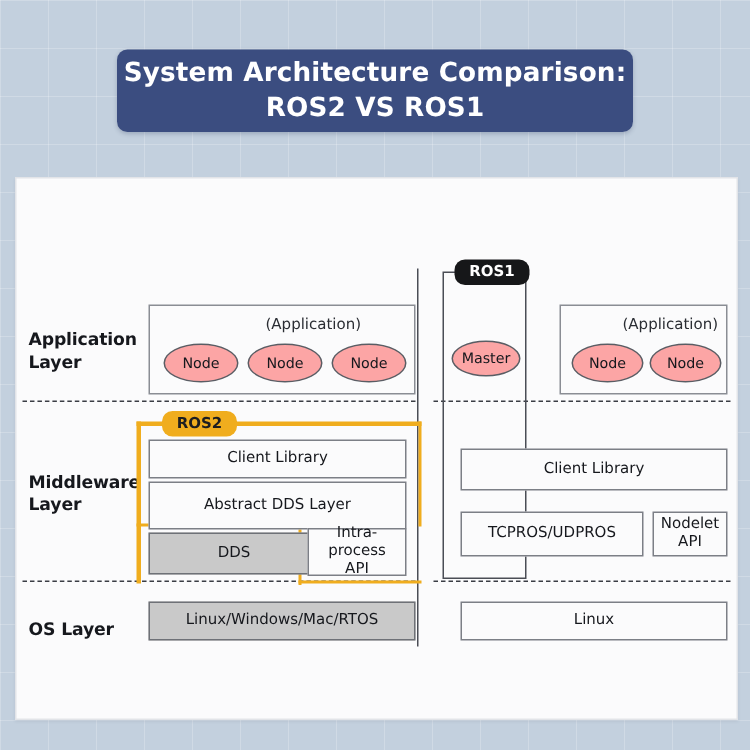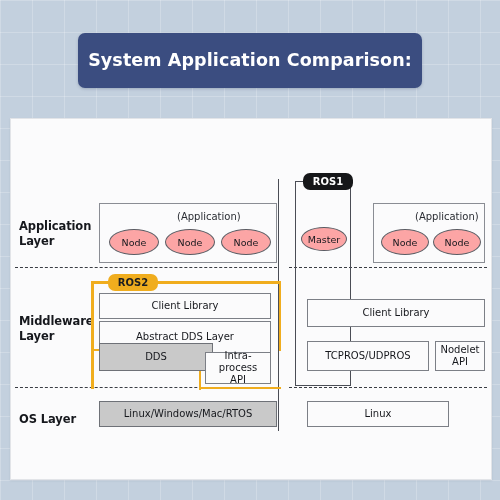--- a/index.html
+++ b/index.html
@@ -90,21 +90,22 @@
     position:absolute;box-sizing:border-box;
     border:1.5px solid #4a4d55;background:transparent;
   }
 </style>
 </head>
 <body>
 
 <div id="bg-grid"></div>
 
 <div id="title-banner">
-  <div class="tline">System Application Comparison:</div>
+  <div class="tline">System Architecture Comparison:</div>
+  <div class="tline">ROS2 VS ROS1</div>
 </div>
 
 <div id="card">
 
   <div class="row-label" style="left:8px;top:100px;">
     <div>Application</div>
     <div>Layer</div>
   </div>
 
   <div class="row-label" style="left:8px;top:195px;">
@@ -142,21 +143,21 @@
   <div class="badge" id="ros2-badge" style="left:97px;top:155px;width:50px;height:17px;">
     <span>ROS2</span>
   </div>
 
   <div class="box" style="left:88px;top:174px;width:172px;height:26px;z-index:5;">
     <span>Client Library</span>
   </div>
   <div class="box" style="left:88px;top:202px;width:172px;height:32px;z-index:5;">
     <span>Abstract DDS Layer</span>
   </div>
-  <div class="box gray" style="left:88px;top:224px;width:114px;height:28px;z-index:5;">
+  <div class="box gray" style="left:88px;top:236px;width:114px;height:28px;z-index:5;">
     <span>DDS</span>
   </div>
   <div class="box" style="left:194px;top:233px;width:66px;height:32px;z-index:5;flex-direction:column;">
     <span>Intra-process</span>
     <span>API</span>
   </div>
 
   <div class="box gray" style="left:88px;top:282px;width:178px;height:26px;">
     <span>Linux/Windows/Mac/RTOS</span>
   </div>
@@ -186,17 +187,17 @@
     <span>Client Library</span>
   </div>
   <div class="box" style="left:296px;top:222px;width:122px;height:30px;">
     <span>TCPROS/UDPROS</span>
   </div>
   <div class="box" style="left:424px;top:222px;width:50px;height:30px;flex-direction:column;">
     <span>Nodelet</span>
     <span>API</span>
   </div>
 
-  <div class="box" style="left:296px;top:282px;width:142px;height:26px;">
+  <div class="box" style="left:296px;top:282px;width:178px;height:26px;">
     <span>Linux</span>
   </div>
 
 </div>
 
 </body></html>

